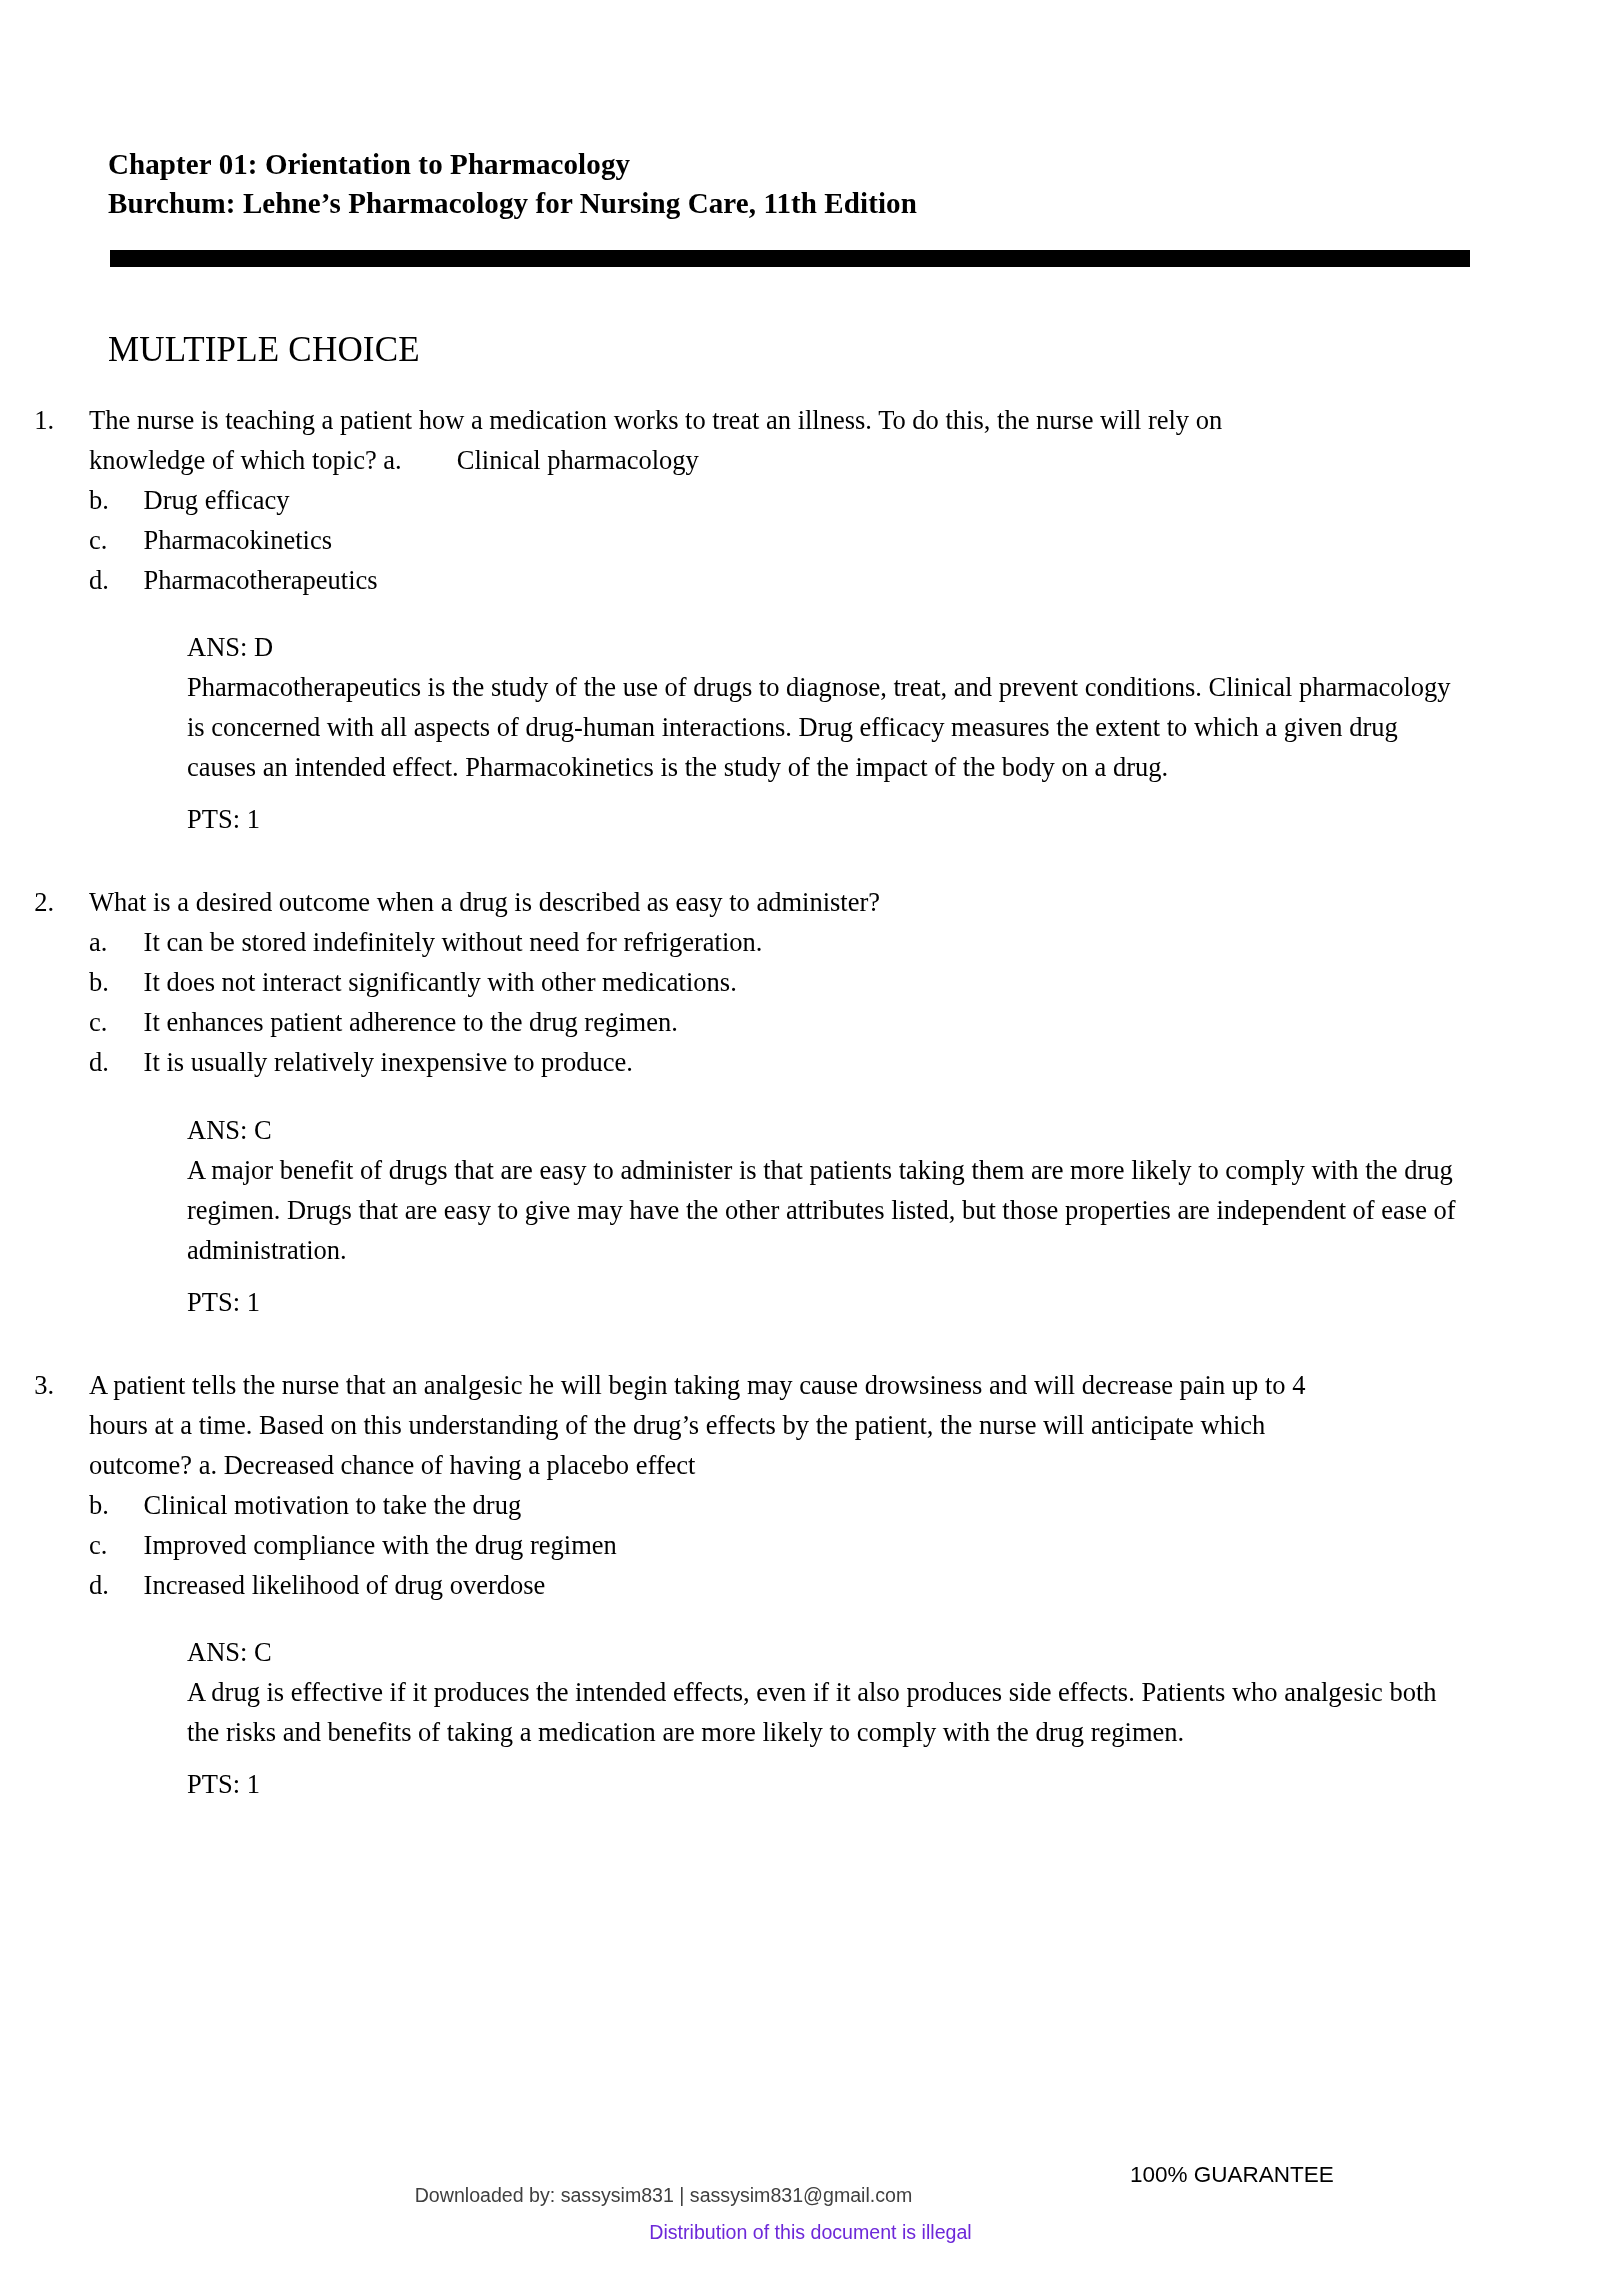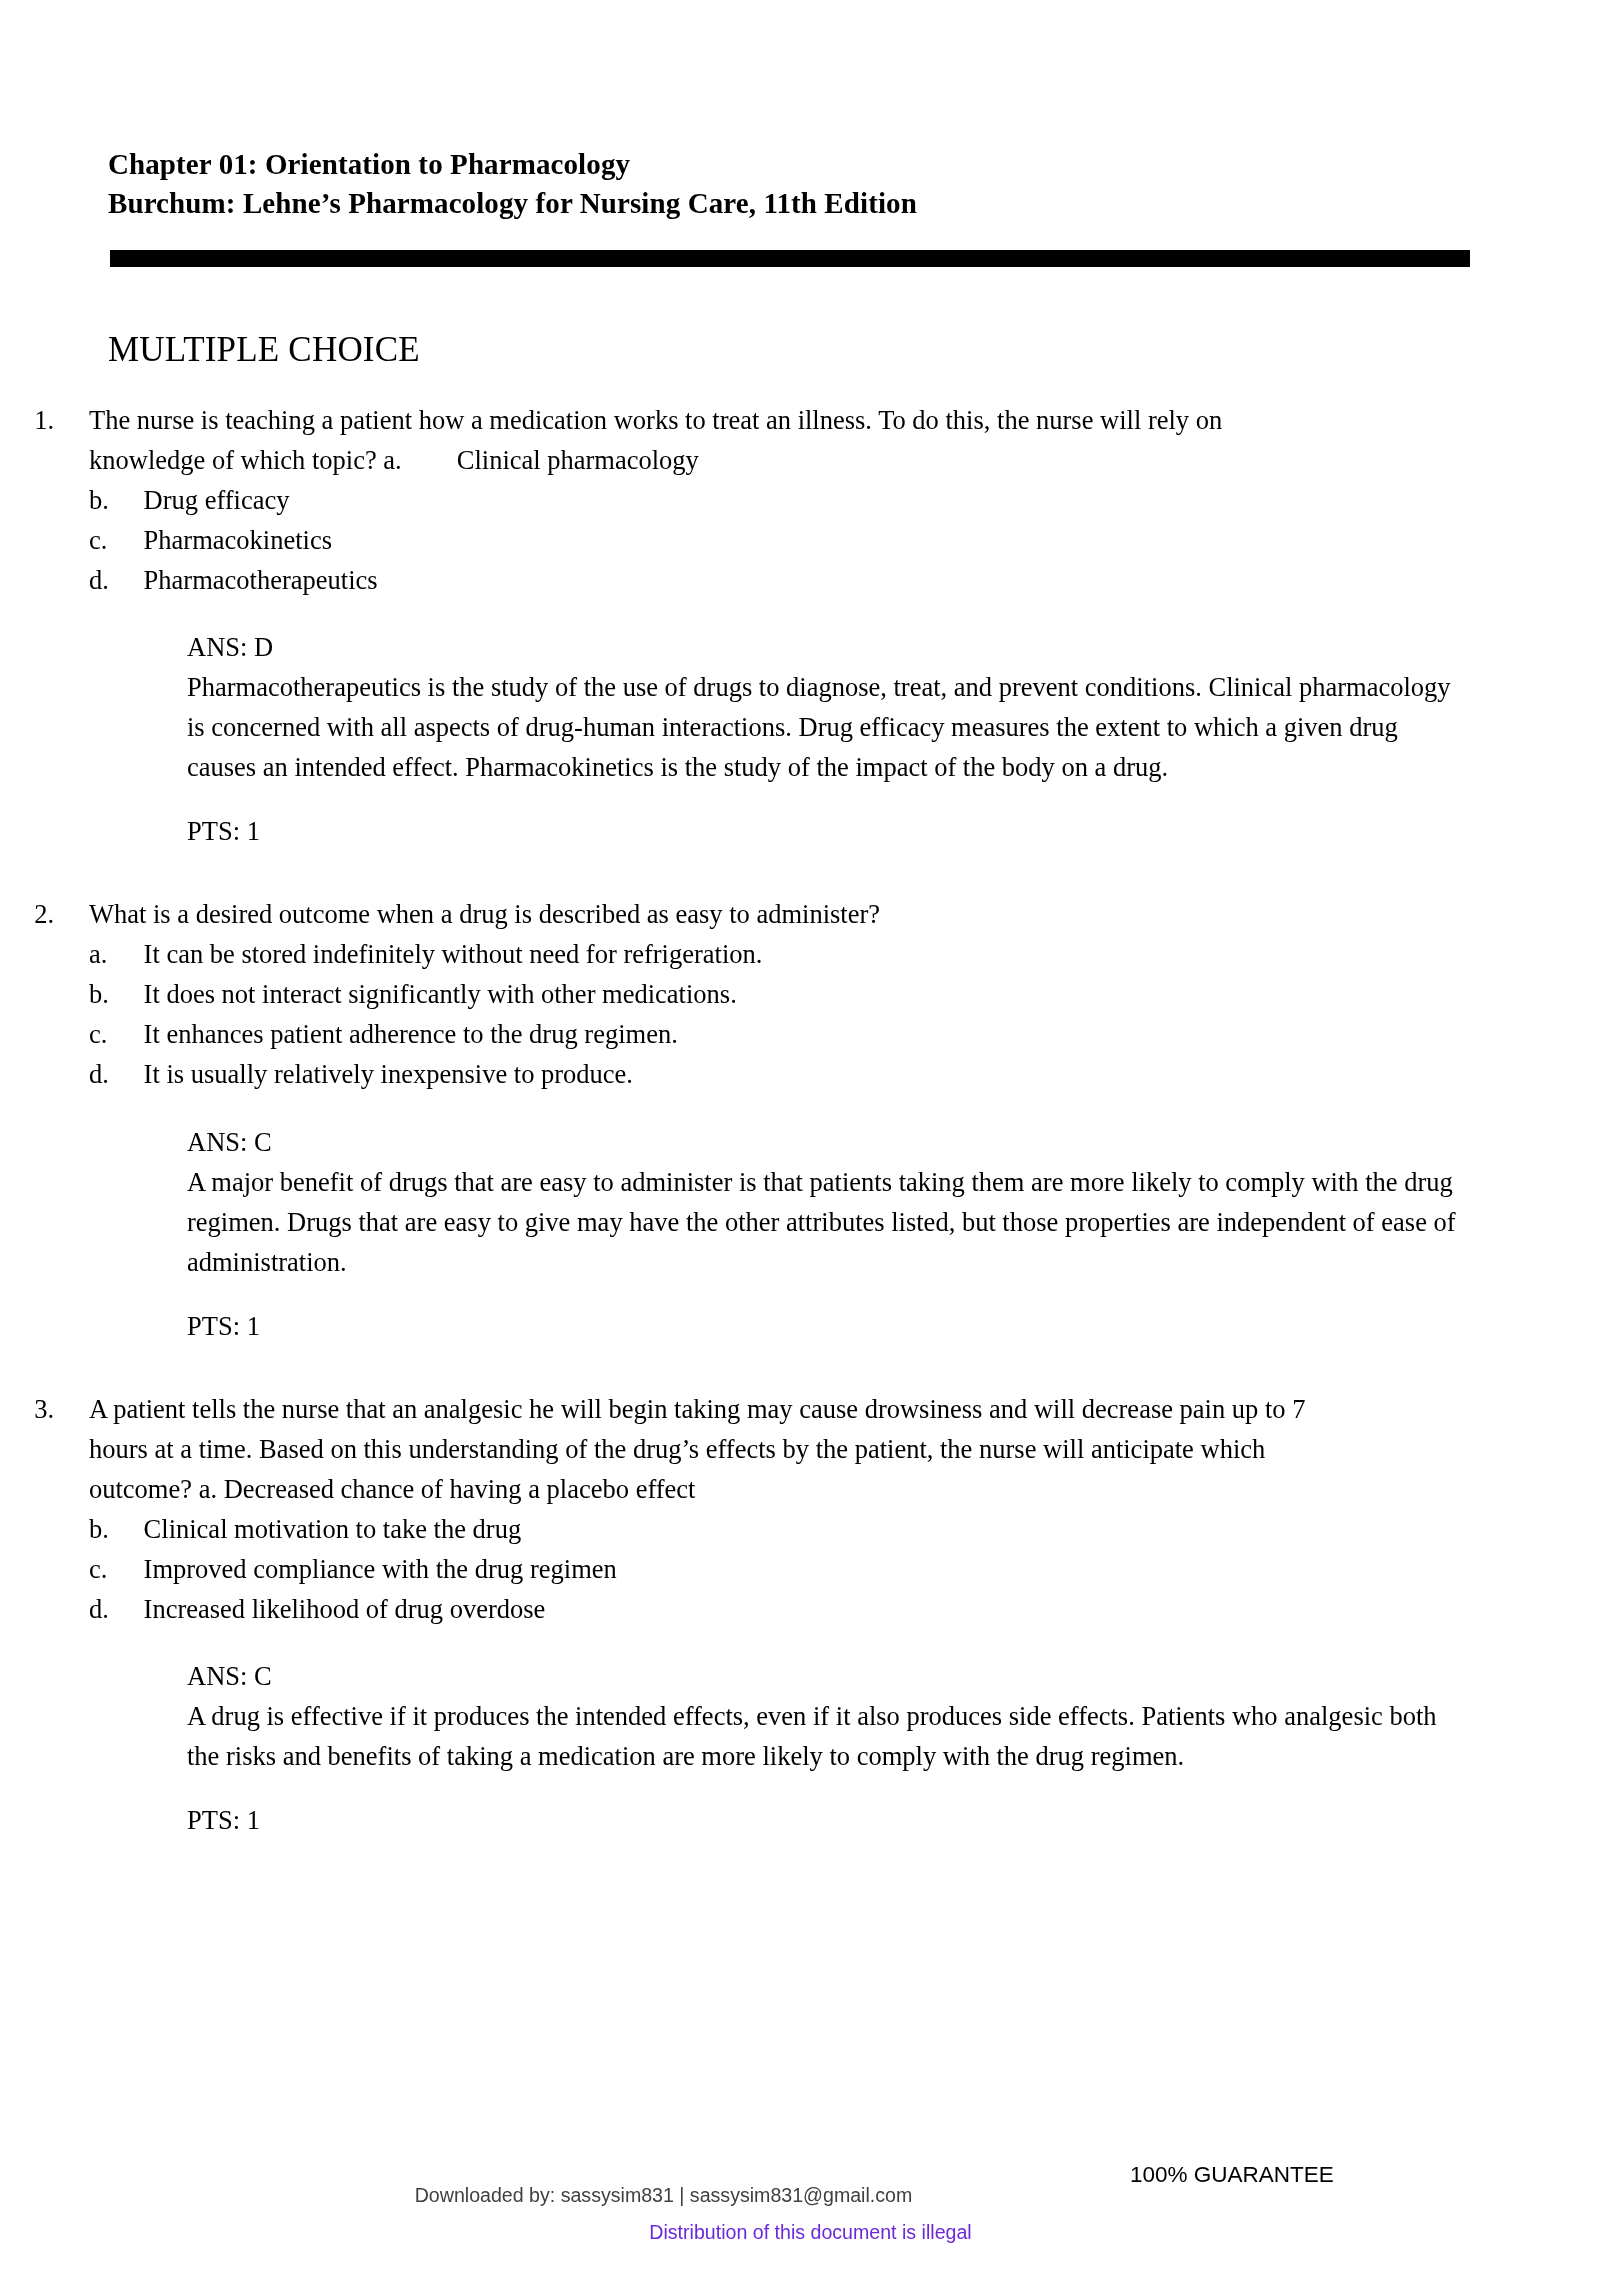--- a/index.html
+++ b/index.html
@@ -137,21 +137,21 @@
   }
   .ans-rationale {
     font-size: 26.5px;
     line-height: 40px;
     text-align: left;
   }
   .pts {
     margin-left: 187px;
     font-size: 26.5px;
     line-height: 40px;
-    margin-top: 24px;
+    margin-top: 12px;
   }
   .q-gap { height: 43px; }
 
   
   .footer {
     position: absolute;
     left: 0;
     top: 2184px;
     width: 1621px;
   }
@@ -262,21 +262,21 @@
         <div class="ans-rationale">A major benefit of drugs that are easy to administer is that patients taking them are more likely to comply with the drug regimen. Drugs that are easy to give may have the other attributes listed, but those properties are independent of ease of administration.</div>
       </div>
 
       <div class="pts">PTS: 1</div>
       <div class="q-gap"></div>
     </div>
 
     <div class="question">
       <div class="q-row">
         <div class="q-num">3.</div>
-        <div class="q-stem">A patient tells the nurse that an analgesic he will begin taking may cause drowsiness and will decrease pain up to 7 hours at a time. Based on this understanding of the drug’s effects by the patient, the nurse will anticipate which outcome? a. Decreased chance of having a placebo effect</div>
+        <div class="q-stem">A patient tells the nurse that an analgesic he will begin taking may cause drowsiness and will decrease pain up to 4 hours at a time. Based on this understanding of the drug’s effects by the patient, the nurse will anticipate which outcome? a. Decreased chance of having a placebo effect</div>
       </div>
 
       <div class="opt-row">
         <div class="opt-letter">b.</div>
         <div class="opt-text">Clinical motivation to take the drug</div>
       </div>
       <div class="opt-row">
         <div class="opt-letter">c.</div>
         <div class="opt-text">Improved compliance with the drug regimen</div>
       </div>

